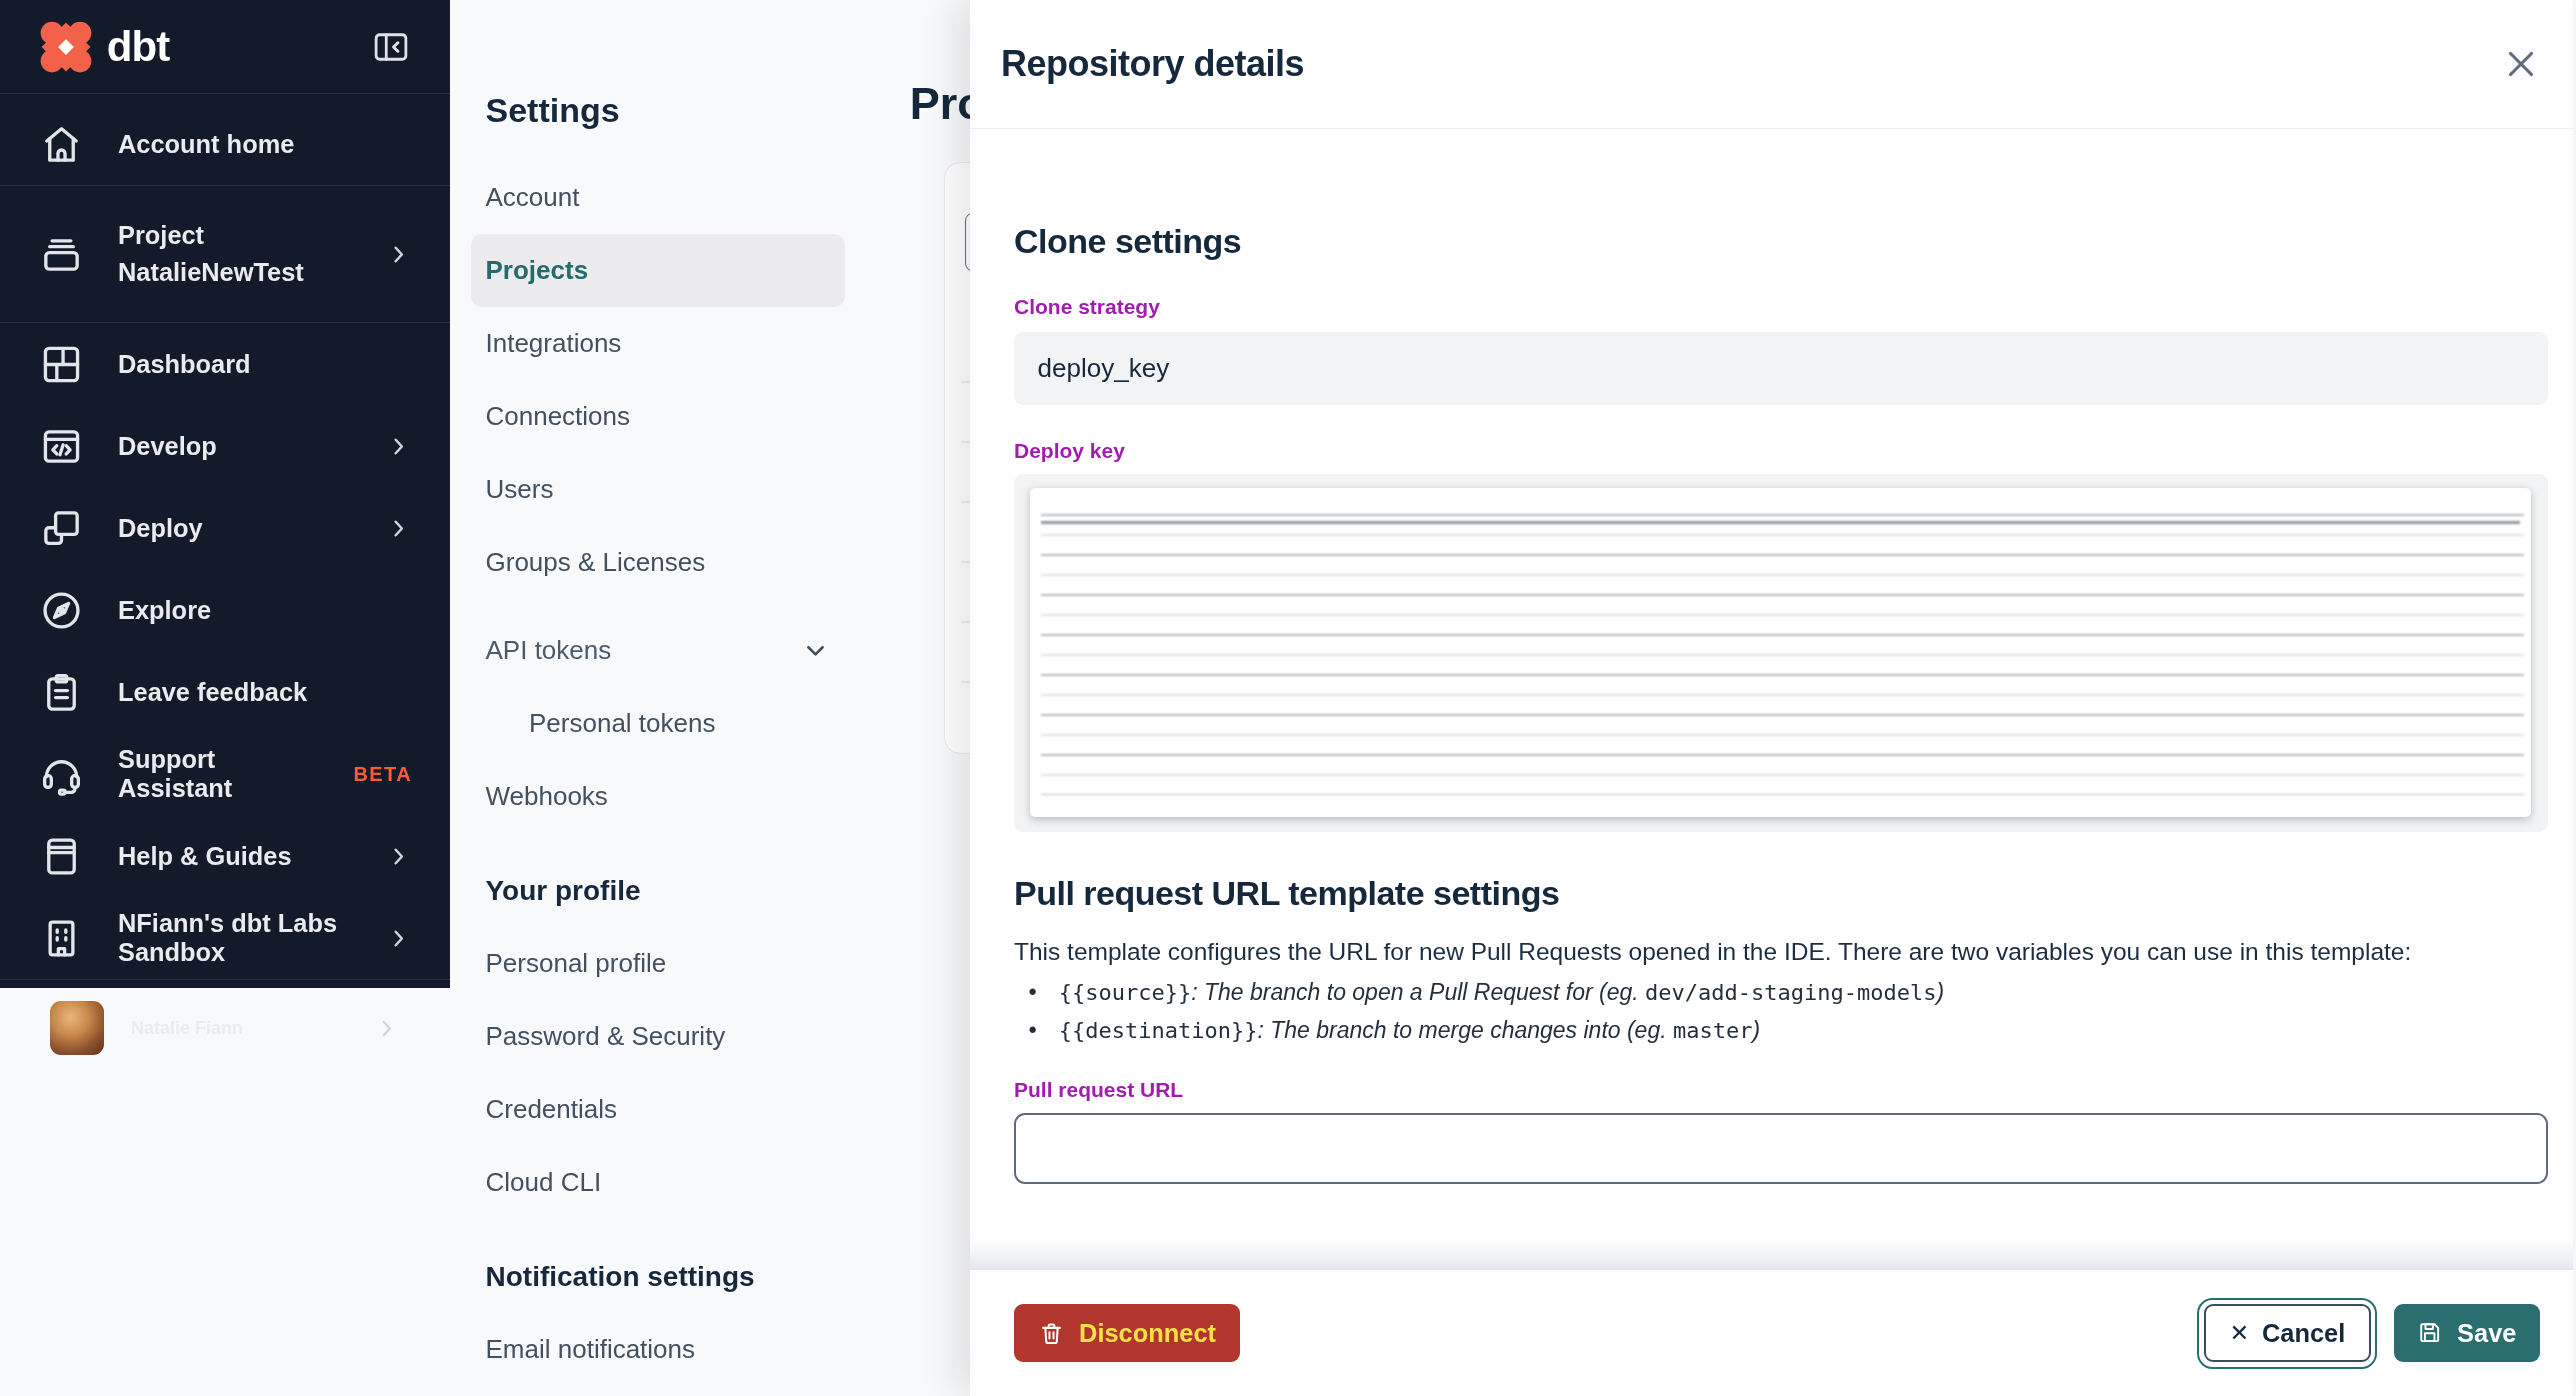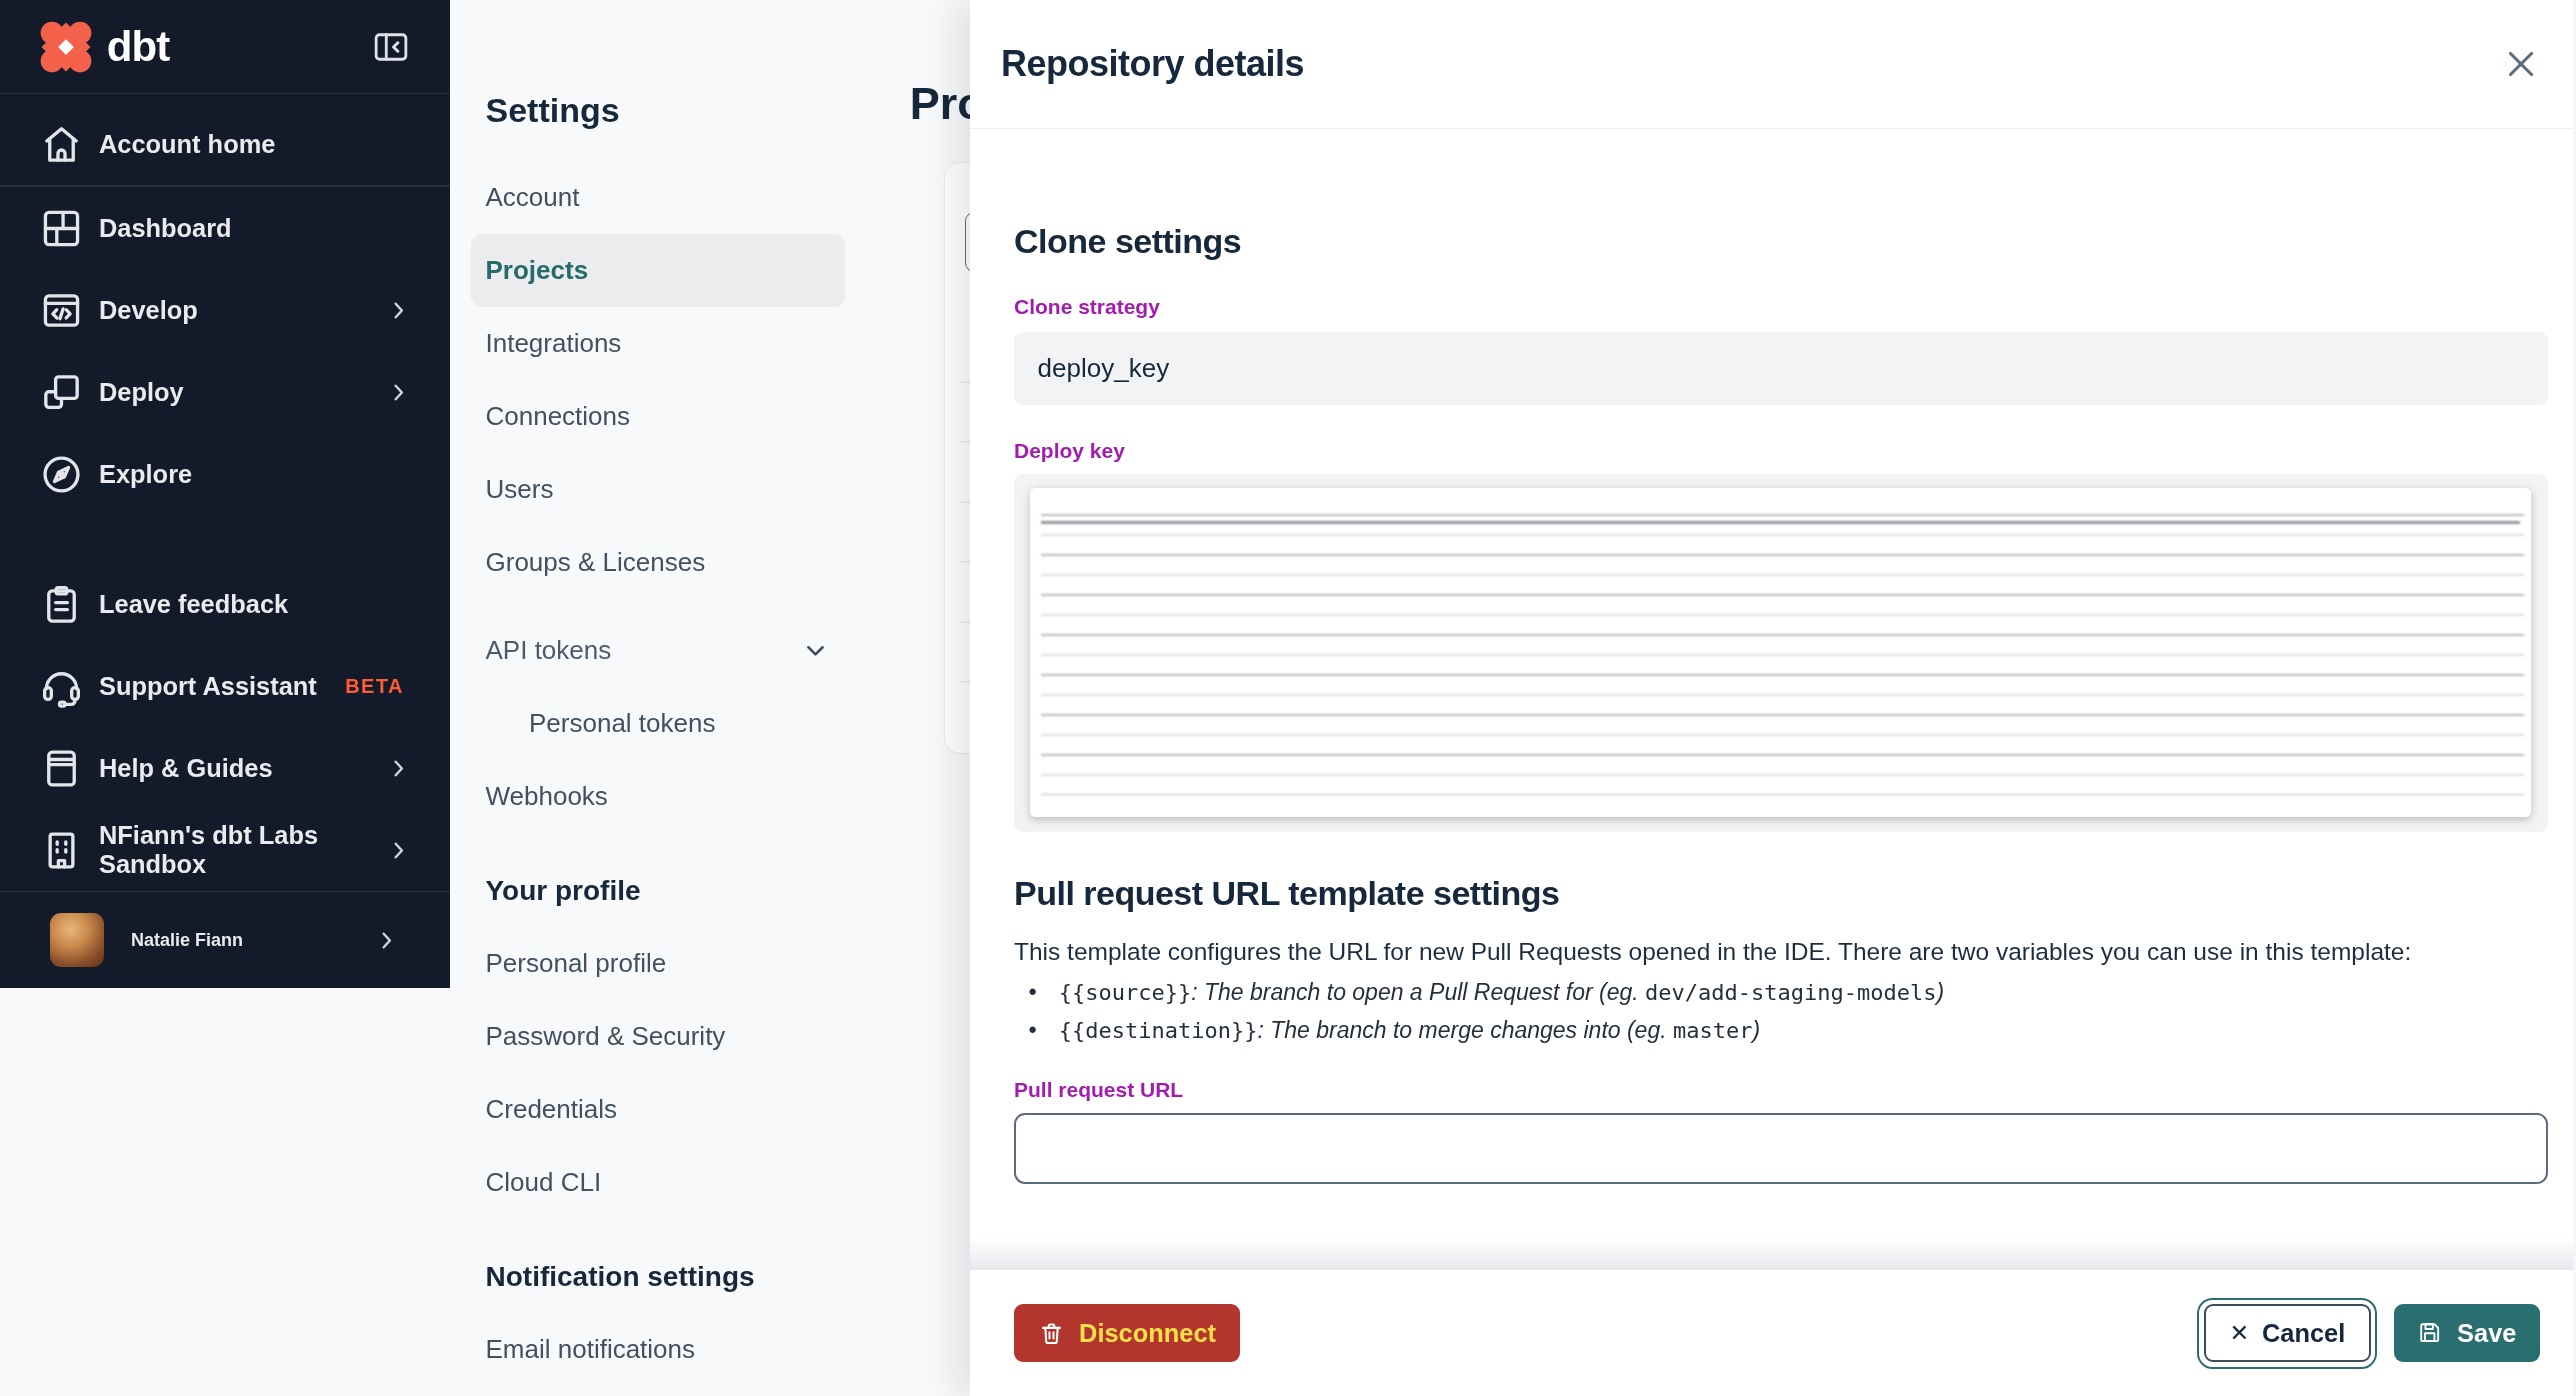--- a/index.html
+++ b/index.html
@@ -9,21 +9,21 @@
 
   
   .sidebar { position:absolute; left:0; top:0; width:450px; height:988px;
              background:#131a2a; color:#e9ebee; display:flex; flex-direction:column; }
   .logo-row { height:94px; display:flex; align-items:center; padding:0 38px;
               border-bottom:1.8px solid #272e3f; flex:none; }
   .logo-mark { width:56px; height:56px; flex:none; }
   .logo-word { font-size:42px; font-weight:800; letter-spacing:-0.9px; margin-left:12.7px; color:#fff; }
   .collapse-btn { margin-left:auto; width:42px; height:42px; color:#dfe3e8; cursor:pointer; }
   .sb-divider { height:0; border-top:1.8px solid #272e3f; flex:none; }
-  .sb-item { display:flex; align-items:center; gap:14px; padding:0 38px; height:82px;
+  .sb-item { display:flex; align-items:center; gap:33px; padding:0 38px; height:82px;
              font-size:25.4px; font-weight:700; color:#e9ebee; cursor:pointer; flex:none; }
   .sb-item svg { width:47px; height:47px; flex:none; color:#e2e6ea; }
   .sb-item .chev { margin-left:auto; width:27px; height:27px; color:#cfd5db; }
   .sb-item.tall { height:136px; }
   .sb-item.tall .lbl { width:272px; line-height:1.45; }
   .sb-spacer { flex:1 1 auto; }
   .beta-badge { color:#ff5c35; font-size:20px; font-weight:700; letter-spacing:1.4px; margin-left:14.5px; }
   .user-row { height:96px; display:flex; align-items:center; gap:27px; padding:0 50px;
               font-size:18px; font-weight:700; cursor:pointer; flex:none; }
   .avatar { width:54px; height:54px; border-radius:11px; flex:none;
@@ -138,20 +138,31 @@
       <svg viewBox="0 0 24 24" fill="none" stroke="currentColor" stroke-width="1.7" stroke-linecap="round" stroke-linejoin="round">
         <path d="M4.5 10.2 L12 4 L19.5 10.2"></path>
         <path d="M6 9 V20 H18 V9"></path>
         <path d="M10.2 20 v-3.4 a1.8 1.8 0 0 1 3.6 0 V20"></path>
       </svg>
       <span class="lbl">Account home</span>
     </div>
 
     <div class="sb-divider"></div>
 
+    <div class="sb-item tall">
+      <svg viewBox="0 0 24 24" fill="none" stroke="currentColor" stroke-width="1.7" stroke-linecap="round" stroke-linejoin="round">
+        <rect x="4" y="11" width="16" height="8.5" rx="1.8"></rect>
+        <path d="M6 8 h12"></path>
+        <path d="M7.2 5 h9.6"></path>
+      </svg>
+      <span class="lbl">Project NatalieNewTest</span>
+      <svg class="chev" viewBox="0 0 24 24" fill="none" stroke="currentColor" stroke-width="2.2" stroke-linecap="round" stroke-linejoin="round">
+          <polyline points="9.5,6 15,12 9.5,18"></polyline>
+        </svg>
+    </div>
 
     <div class="sb-divider"></div>
 
     <div class="sb-item">
       <svg viewBox="0 0 24 24" fill="none" stroke="currentColor" stroke-width="1.7" stroke-linecap="round" stroke-linejoin="round">
         <rect x="3.8" y="3.8" width="16.4" height="16.4" rx="1.8"></rect>
         <line x1="12.8" y1="3.8" x2="12.8" y2="12"></line>
         <line x1="3.8" y1="12" x2="20.2" y2="12"></line>
         <line x1="9.6" y1="12" x2="9.6" y2="20.2"></line>
       </svg>

